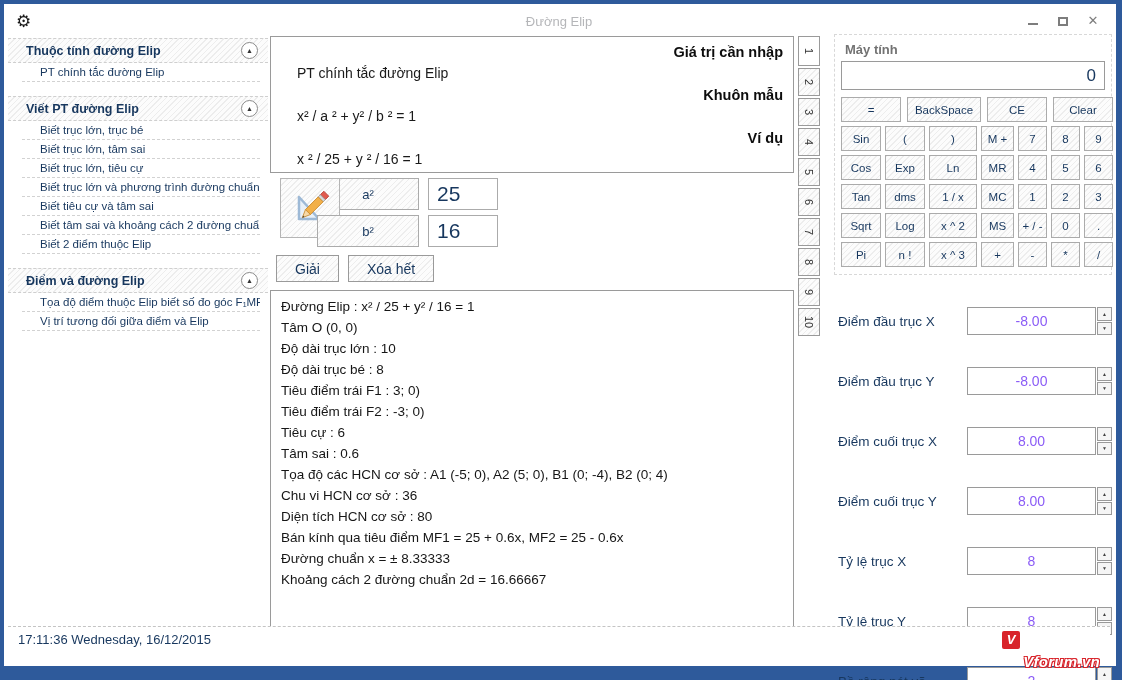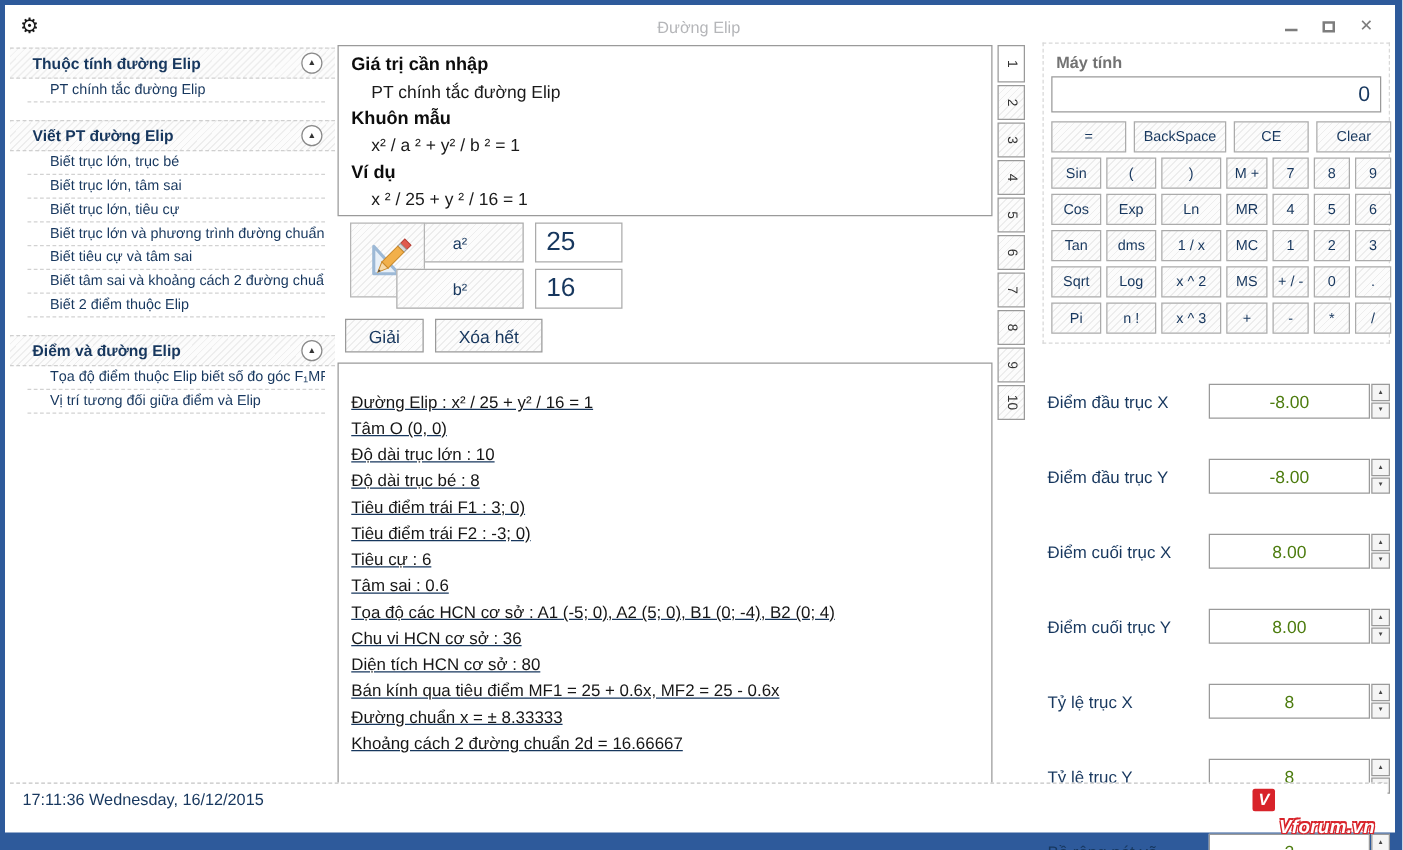--- a/index.html
+++ b/index.html
@@ -37,34 +37,34 @@
   .side-title { font-weight:bold; font-size:12.5px; color:#17375e; flex:1; white-space:nowrap; }
   .expander { width:17px; height:17px; border:1px solid #8a8a8a; border-radius:50%; background:#fff;
     display:flex; align-items:center; justify-content:center; }
   .expander i { font-style:normal; font-size:7px; color:#333; line-height:1; }
   .side-items { margin:0 8px 14px 14px; }
   .side-item { height:19px; line-height:19px; padding-left:18px; font-size:11.5px; color:#17375e;
     border-bottom:1px dashed #d2d2d2; white-space:nowrap; overflow:hidden; cursor:default; }
   
   .center { position:absolute; left:266px; top:32px; width:524px; }
   .info-box { border:1px solid #9a9a9a; background:#fff; height:137px; padding:4px 10px; overflow:hidden; }
-  .info-box .h { font-weight:bold; font-size:14.5px; color:#0d0d0d; line-height:22px; }
+  .info-box .h { font-weight:bold; font-size:14.5px; color:#0d0d0d; line-height:22px;text-align:right; }
   .info-box .l { font-size:14px; color:#1a1a1a; line-height:21px; padding-left:16px; }
   .input-area { margin-top:5px; }
   .in-grid { display:grid; grid-template-columns:38px 102px 70px; grid-template-rows:32px 32px; gap:5px 9px; align-items:stretch; }
   .chip { display:flex; align-items:center; justify-content:center; border:1px solid #ababab;
     font-size:13px; color:#17375e; }
   .txt { border:1px solid #ababab; padding:2px 8px; font-size:21px; color:#17375e; width:100%;
     font-family:inherit; outline:none; background:#fff; }
   .draw-btn { grid-row:1 / 3; width:60px; height:60px; margin-left:10px; border:1px solid #b5b5b5;
     display:flex; align-items:center; justify-content:center; cursor:pointer; }
   .btn-row { margin-top:8px; display:flex; gap:9px; padding-left:6px; }
   .btn { border:1px solid #9a9a9a; height:27px; font-size:14px; color:#17375e; padding:0 18px;
     font-family:inherit; cursor:pointer; }
-  .results-box { margin-top:8px; border:1px solid #9a9a9a; background:#fff; height:353px; padding:20px 10px; overflow:hidden;text-decoration:underline; }
+  .results-box { margin-top:8px; border:1px solid #9a9a9a; background:#fff; height:353px; padding:5px 10px; overflow:hidden; }
   .result-line { font-size:13.5px; color:#161616; line-height:21px; white-space:nowrap; }
   
   .tabstrip { position:absolute; left:794px; top:32px; width:22px; }
   .vtab { width:22px; height:28px; border:1px solid #9a9a9a; margin-bottom:2px; display:flex;
     align-items:center; justify-content:center; cursor:pointer; background-color:#fcfcfc;
     background-image:repeating-linear-gradient(135deg, rgba(130,130,130,0.12) 0px, rgba(130,130,130,0.12) 1px, transparent 1px, transparent 4px); }
   .vtab span { transform:rotate(90deg); font-size:11px; color:#333; }
   .vtab:first-of-type { background:#fff; height:30px; }
   
   .rightpanel { position:absolute; left:830px; top:30px; width:278px; }
@@ -75,21 +75,21 @@
   .calc-row4 { display:grid; grid-template-columns:60px 74px 60px 60px; gap:6px; margin-top:7px; }
   .calc-row7 { display:grid; grid-template-columns:40px 40px 48px 33px 29px 29px 29px; gap:4px; margin-top:4px; }
   .cbtn { border:1px solid #ababab; height:25px; font-size:11.5px; color:#17375e;
     display:flex; align-items:center; justify-content:center; cursor:pointer; font-family:inherit; }
   
   .fields { margin-top:11px; }
   .field-row { display:flex; align-items:center; height:28px; margin-bottom:9px; padding-left:4px;margin-top:32px; }
   .flabel { font-size:13.5px; color:#17375e; flex:1; white-space:nowrap; }
   .spinbox { display:flex; width:145px; height:28px; }
   .fvalue { flex:1; border:1px solid #9a9a9a; background:#fff; text-align:center; font-size:14px;
-    color:#4d7c0f; line-height:26px; }
+    color:#8b5cf6; line-height:26px; }
   .spinner { width:15px; display:flex; flex-direction:column; margin-left:1px; }
   .spinner span { flex:1; border:1px solid #9a9a9a; background:#f5f5f5; display:flex; align-items:center;
     justify-content:center; font-size:5px; color:#444; cursor:pointer; }
   .spinner span:last-child { margin-top:1px; }
   .field-row.disabled .fvalue { color:#a8a8a8; border-color:#c9c9c9; }
   .field-row.disabled .spinner span { color:#c0c0c0; border-color:#d8d8d8; background:#fafafa; }
   .combo { display:flex; width:145px; height:27px; border:1px solid #9a9a9a; background:#fff; cursor:pointer; }
   .combo-value { flex:1; font-size:14.5px; color:#101010; padding-left:7px; line-height:25px; }
   .combo-arrow { width:17px; display:flex; align-items:center; justify-content:center; font-size:6px;
     color:#444; border-left:1px solid #cfcfcf; }

